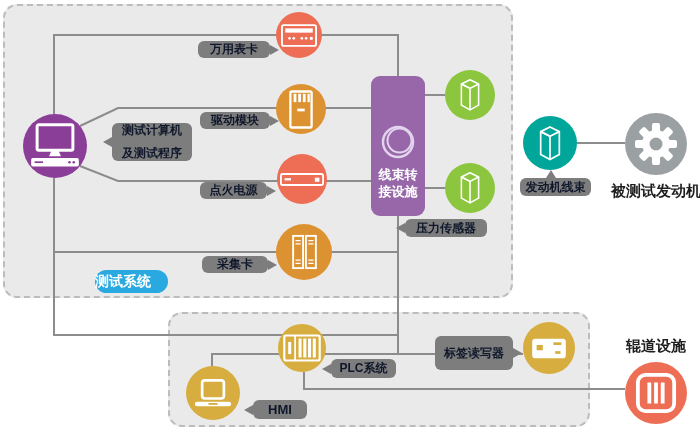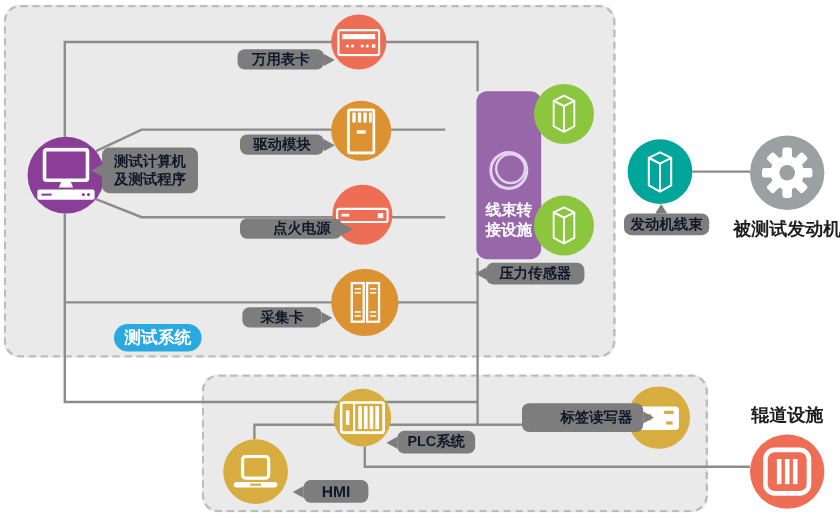--- a/index.html
+++ b/index.html
@@ -11,30 +11,30 @@
   .prect{position:absolute;border-radius:9px;z-index:2;display:flex;flex-direction:column;align-items:center;}
   .prect .ptext{color:#fff;font-weight:bold;font-size:13px;line-height:17px;text-align:center;}
   .bubble{position:absolute;background:#7d7d7d;color:#0f172a;border-radius:6px;z-index:3;
           display:flex;flex-direction:column;align-items:center;justify-content:center;
           font-weight:bold;font-size:12px;line-height:15px;text-align:center;white-space:nowrap;}
   .tail{position:absolute;width:0;height:0;}
   .tail-right{right:-9px;top:50%;margin-top:-5px;border-top:5px solid transparent;border-bottom:5px solid transparent;border-left:9px solid #7d7d7d;}
   .tail-left{left:-9px;top:50%;margin-top:-5px;border-top:5px solid transparent;border-bottom:5px solid transparent;border-right:9px solid #7d7d7d;}
   .tail-top{top:-8px;border-left:5px solid transparent;border-right:5px solid transparent;border-bottom:8px solid #7d7d7d;}
   .badge{position:absolute;background:#29a9e0;color:#fff;border-radius:12px;z-index:3;
-         display:flex;align-items:center;justify-content:center;font-weight:bold;font-size:14px;white-space:nowrap;}
+         display:flex;align-items:center;font-weight:bold;font-size:14px;white-space:nowrap;}
   .blabel{position:absolute;color:#1e1e1e;font-weight:bold;font-size:15px;z-index:3;text-align:center;white-space:nowrap;}
   .c-purple{background:#8a3e97;}
   .c-coral{background:#ee6e55;}
   .c-orange{background:#dd9232;}
   .c-gold{background:#d6ad3e;}
   .c-green{background:#8cc63e;}
   .c-teal{background:#00a69a;}
   .c-gray{background:#9ba1a3;}
-  .bg-prect{background:#9767a9;margin-left:26px;}
+  .bg-prect{background:#9767a9;}
 </style>
 </head>
 <body>
 
 <div class="stage">
 
   <div class="dash-box" style="left:3px;top:4px;width:510px;height:294px;"></div>
   <div class="dash-box" style="left:168px;top:312px;width:422px;height:115px;"></div>
 
   <svg class="lines" width="700" height="435">
@@ -56,21 +56,21 @@
   <div class="node c-purple" style="left:23px;top:114px;width:64px;height:64px;">
     <svg width="52" height="46" viewBox="0 0 60 54">
       <rect x="9" y="2" width="42" height="30" rx="2" fill="none" stroke="#fff" stroke-width="3.5"></rect>
       <path d="M26,32 h8 l3,7 h-14 z" fill="#fff"></path>
       <rect x="2" y="41" width="56" height="10" rx="2" fill="#fff"></rect>
       <rect x="6" y="45" width="10" height="2" fill="#8a3e97"></rect>
       <circle cx="47" cy="46" r="1.5" fill="#8a3e97"></circle>
         <circle cx="52" cy="46" r="1.5" fill="#8a3e97"></circle>
     </svg>
   </div>
-  <div class="bubble" style="left:85px;top:123px;width:80px;height:38px;">
+  <div class="bubble" style="left:112px;top:123px;width:80px;height:38px;justify-content:space-between;">
     <span>测试计算机</span>
     <span>及测试程序</span>
     <span class="tail tail-left"></span>
   </div>
 
   <div class="node c-coral" style="left:276px;top:12px;width:46px;height:46px;">
     <svg width="36" height="23" viewBox="0 0 38 24">
       <rect x="1" y="1" width="36" height="22" rx="2" fill="none" stroke="#fff" stroke-width="2"></rect>
       <rect x="4.5" y="4.5" width="29" height="4.5" fill="#fff"></rect>
       <circle cx="9" cy="15" r="1.4" fill="#fff"></circle>
@@ -100,21 +100,21 @@
     <span class="tail tail-right"></span>
   </div>
 
   <div class="node c-coral" style="left:277px;top:154px;width:50px;height:50px;">
     <svg width="44" height="15" viewBox="0 0 48 16">
       <rect x="1" y="2" width="46" height="12" rx="2" fill="none" stroke="#fff" stroke-width="2"></rect>
       <rect x="38" y="6" width="5" height="4.5" fill="#fff"></rect>
       <rect x="5" y="6.5" width="7" height="2.5" fill="#fff"></rect>
     </svg>
   </div>
-  <div class="bubble" style="left:200px;top:182px;width:67px;height:17px;padding-left:18px;">
+  <div class="bubble" style="left:200px;top:182px;width:67px;height:17px;">
     <span>点火电源</span>
     <span class="tail tail-right"></span>
   </div>
 
   <div class="node c-orange" style="left:276px;top:224px;width:56px;height:56px;">
     <svg width="27" height="36" viewBox="0 0 28 38">
       <g fill="none" stroke="#fff" stroke-width="2">
         <rect x="2" y="2" width="10.5" height="34"></rect>
         <rect x="15.5" y="2" width="10.5" height="34"></rect>
       </g>
@@ -230,21 +230,21 @@
   </div>
 
   <div class="node c-gold" style="left:523px;top:322px;width:52px;height:52px;">
     <svg width="36" height="23" viewBox="0 0 40 26">
       <rect x="1" y="2" width="38" height="22" rx="3.5" fill="#fff"></rect>
       <rect x="6" y="9" width="7" height="6" fill="#d6ad3e"></rect>
       <rect x="25" y="6" width="9" height="3" fill="#d6ad3e"></rect>
       <rect x="27" y="16" width="6" height="3" fill="#d6ad3e"></rect>
     </svg>
   </div>
-  <div class="bubble" style="left:435px;top:336px;width:78px;height:24px;padding-left:23px;">
+  <div class="bubble" style="left:435px;top:336px;width:78px;height:34px;">
     <span>标签读写器</span>
     <span class="tail tail-right"></span>
   </div>
 
 
   <div class="blabel" style="left:624px;top:337px;width:64px;">
     <span>辊道设施</span>
   </div>
   <div class="node c-coral" style="left:625px;top:362px;width:62px;height:62px;">
     <svg width="42" height="42" viewBox="0 0 44 44">

